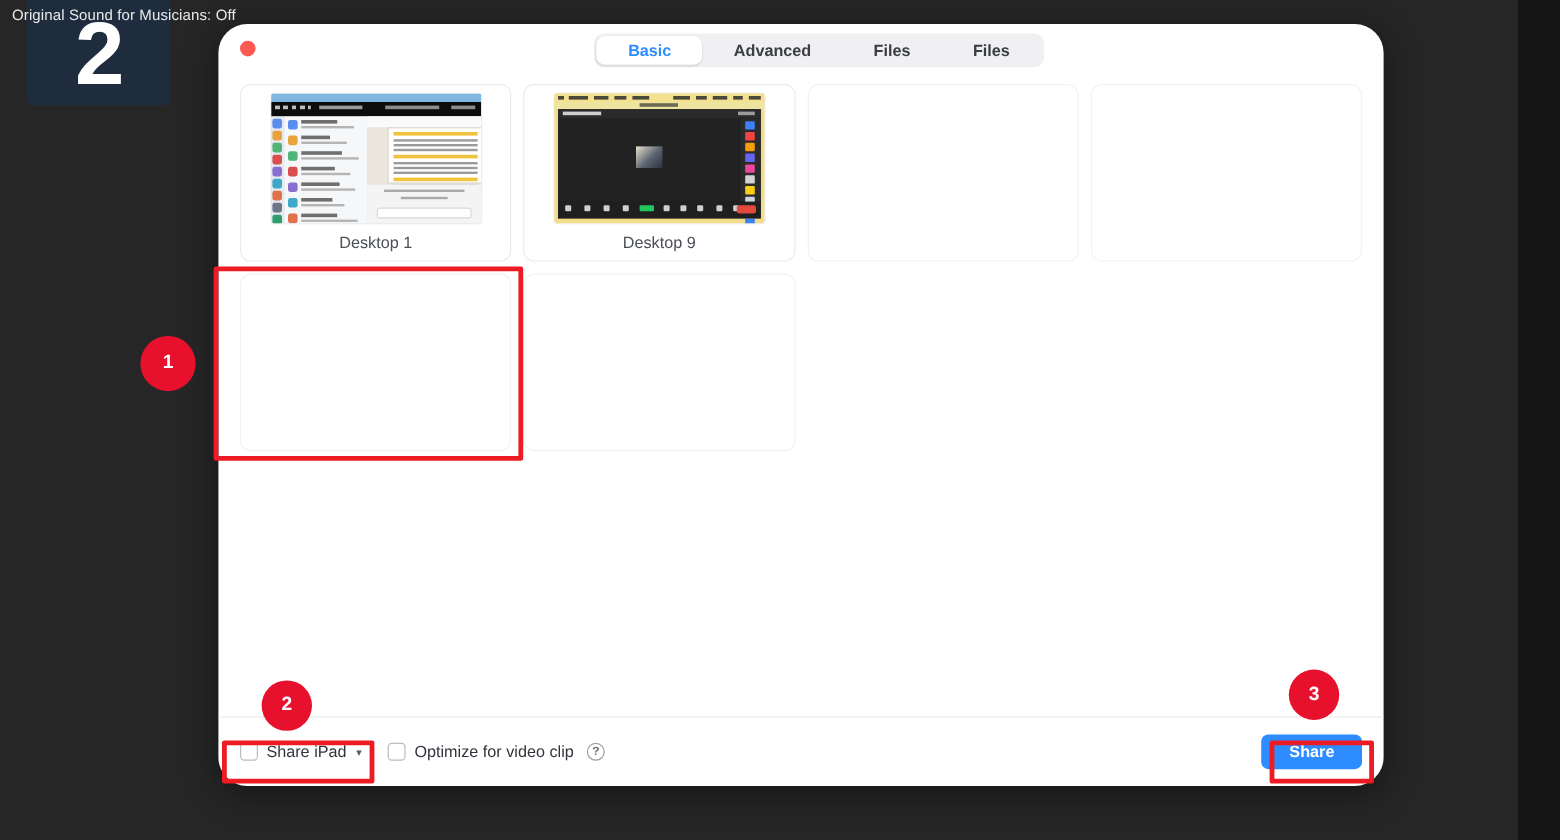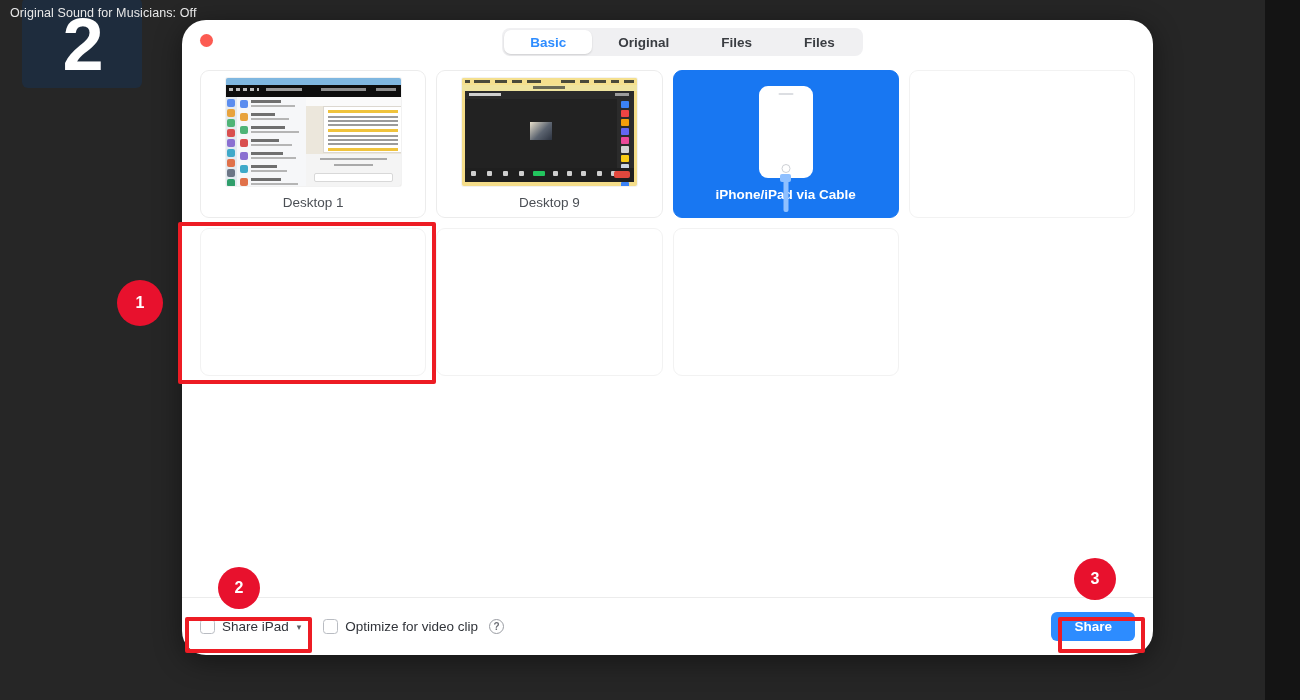--- a/index.html
+++ b/index.html
@@ -277,21 +277,21 @@
 
   <div class="dialog">
 
     <div class="dlg-header">
       <div class="traffic-dot"></div>
       <div class="tabbar">
         <div class="tab active">
           <span>Basic</span>
         </div>
         <div class="tab">
-          <span>Original</span>
+          <span>Advanced</span>
         </div>
         <div class="tab">
           <span>Files</span>
         </div>
         <div class="tab">
           <span>Files</span>
         </div>
       </div>
     </div>
 
@@ -436,27 +436,20 @@
                   <i style="left:146px"></i>
                 <span class="red"></span>
               </div>
             </div>
           </div>
           <div class="tile-label">Desktop 9</div>
         </div>
 
 
 
-        <div class="tile selected">
-          <div class="cable-wrap">
-            <div class="phone-solid"></div>
-            <div class="cable"></div>
-          </div>
-          <div class="tile-label">iPhone/iPad via Cable</div>
-        </div>
 
         <div class="tile empty"></div>
         <div class="tile empty"></div>
         <div class="tile empty"></div>
         <div class="tile empty"></div>
       </div>
     </div>
 
     <div class="dlg-footer">
       <div class="opt">

